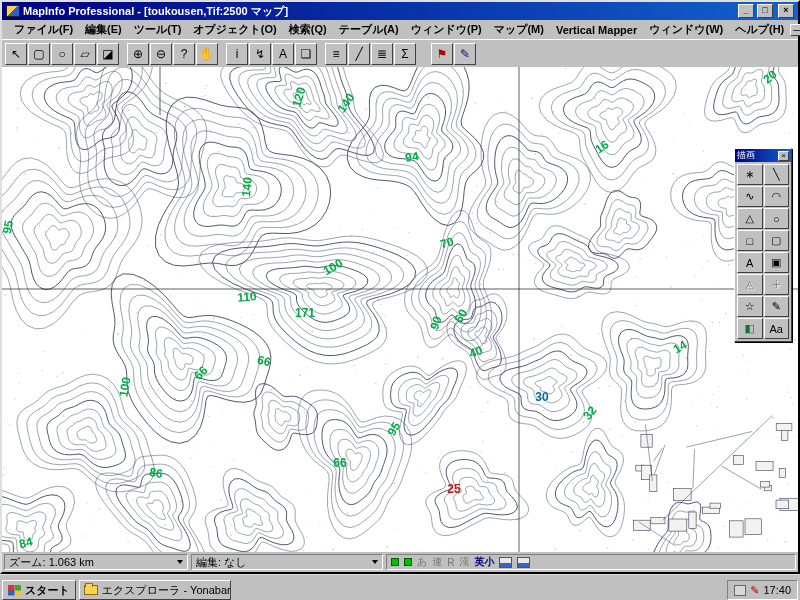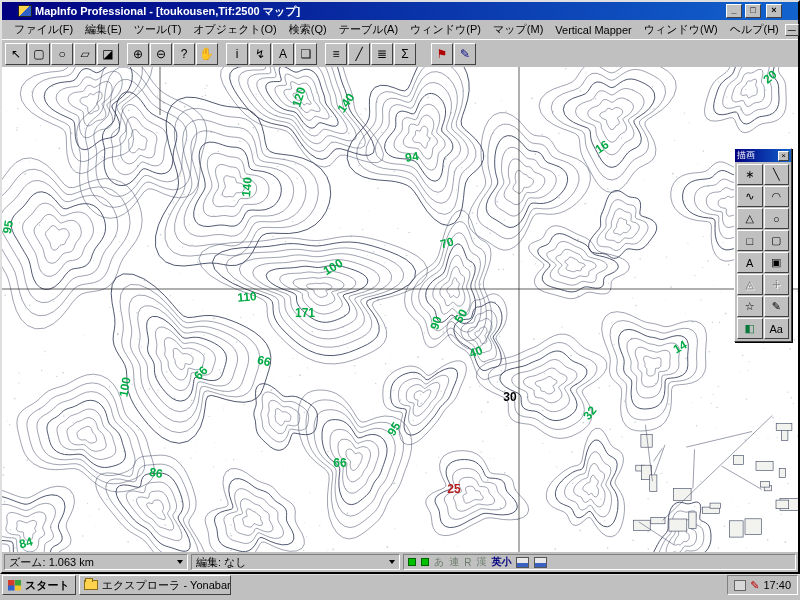--- a/index.html
+++ b/index.html
@@ -4,32 +4,32 @@
 <style>
   * { box-sizing: border-box; margin: 0; padding: 0; }
   html,body { width:800px; height:600px; overflow:hidden; }
   body { font-family:"Liberation Sans", sans-serif; background:#c0c0c0; position:relative; }
 
   .window { position:absolute; left:0; top:0; width:800px; height:574px;
             border:2px solid; border-color:#dfdfdf #000 #000 #dfdfdf; background:#c0c0c0; }
 
   
   .titlebar { height:18px; background:linear-gradient(90deg,#000080,#1263ce);
-              display:flex; align-items:center; gap:3px; padding:0 16px; }
+              display:flex; align-items:center; gap:3px; padding:0 4px; }
   .app-icon { width:14px; height:12px; border:1px solid #222;
               background:linear-gradient(135deg,#ffd24d 0 50%,#2e62c9 50% 100%); }
   .title-text { flex:1; color:#fff; font-weight:bold; font-size:11px; white-space:nowrap; overflow:hidden; }
   .tb-btn { width:16px; height:14px; background:#c0c0c0; border:1px solid;
             border-color:#fff #404040 #404040 #fff; font-size:9px; line-height:11px;
             text-align:center; font-weight:bold; cursor:default; }
   .tb-btn.close { margin-left:2px; }
 
   
   .menubar { height:19px; display:flex; align-items:center; font-size:11px; padding:0 2px 0 6px; }
-  .menu-item { padding:2px 6px; white-space:nowrap; cursor:default; }
+  .menu-item { padding:2px 6px; white-space:nowrap; cursor:default;font-weight:bold; }
   .mdi-controls { margin-left:auto; display:flex; gap:1px; }
   .mdi-btn { width:14px; height:12px; background:#c0c0c0; border:1px solid;
              border-color:#fff #404040 #404040 #fff; font-size:8px; line-height:10px;
              text-align:center; font-weight:bold; }
 
   
   .toolbar { height:28px; display:flex; align-items:center; gap:1px; padding:2px 3px;
              border-top:1px solid #fff; }
   .tbtn { width:22px; height:22px; background:#c0c0c0; border:1px solid;
           border-color:#fff #404040 #404040 #fff; display:flex; align-items:center;
@@ -57,33 +57,33 @@
            border-color:#fff #404040 #404040 #fff; display:flex; align-items:center;
            justify-content:center; font-size:11px; cursor:default; }
   .ptool.disabled { color:#808080; text-shadow:1px 1px 0 #fff; }
 
   
   .statusbar { position:absolute; left:0; bottom:0; width:796px; height:20px;
                display:flex; align-items:center; gap:3px; padding:1px 2px;
                font-size:11px; background:#c0c0c0; }
   .seg { height:16px; border:1px solid; border-color:#808080 #fff #fff #808080;
          display:flex; align-items:center; padding:0 4px; white-space:nowrap; overflow:hidden; }
-  .seg-zoom { width:184px; } .seg-edit { width:209px; } .seg-sel { width:196px; }
+  .seg-zoom { width:184px; } .seg-edit { width:192px; } .seg-sel { width:196px; }
   .darr { width:0; height:0; border-left:3px solid transparent; border-right:3px solid transparent;
           border-top:4px solid #000; margin-left:auto; }
   .seg-ime { flex:1; gap:5px; }
   .led { width:8px; height:8px; background:#00c000; border:1px solid #006000; }
   .ime-token { color:#6d7d6d; font-size:10px; }
   .ime-mode { color:#000080; font-weight:bold; font-size:10px; }
   .ime-icon { width:13px; height:11px; background:linear-gradient(#e8e8e8 60%,#3a62c0 60%);
               border:1px solid #555; }
 
   
   .taskbar { position:absolute; left:0; bottom:0; width:800px; height:26px; background:#c0c0c0;
-             border-top:1px solid #dfdfdf; display:flex; align-items:flex-start; gap:3px;
+             border-top:1px solid #dfdfdf; display:flex; align-items:flex-end; gap:3px;
              padding:0 2px; z-index:10; }
   .start { height:20px; display:flex; align-items:center; gap:4px; padding:0 5px;
            font-weight:bold; font-size:11px; background:#c0c0c0; border:1px solid;
            border-color:#fff #404040 #404040 #fff; cursor:default; }
   .flag { width:13px; height:11px; background-image:
             linear-gradient(#d33c2a,#d33c2a),linear-gradient(#3aa33a,#3aa33a),
             linear-gradient(#2e62c9,#2e62c9),linear-gradient(#f0c22e,#f0c22e);
           background-size:50% 50%; background-repeat:no-repeat;
           background-position:0 0,100% 0,0 100%,100% 100%; }
   .task { height:20px; width:152px; display:flex; align-items:center; gap:4px; padding:0 4px;
@@ -1027,21 +1027,21 @@
       <span class="elev" style="left: 331px; top: 200px; color: rgb(0, 170, 68); transform: translate(-50%, -50%) rotate(-30deg);">100</span>
       <span class="elev" style="left: 245px; top: 230px; color: rgb(0, 170, 68); transform: translate(-50%, -50%) rotate(-5deg);">110</span>
       <span class="elev" style="left: 303px; top: 246px; color: rgb(0, 170, 68); transform: translate(-50%, -50%) rotate(0deg);">171</span>
       <span class="elev" style="left: 459px; top: 249px; color: rgb(0, 170, 68); transform: translate(-50%, -50%) rotate(-60deg);">50</span>
       <span class="elev" style="left: 434px; top: 256px; color: rgb(0, 170, 68); transform: translate(-50%, -50%) rotate(-72deg);">90</span>
       <span class="elev" style="left: 474px; top: 285px; color: rgb(0, 170, 68); transform: translate(-50%, -50%) rotate(-20deg);">40</span>
       <span class="elev" style="left: 262px; top: 294px; color: rgb(0, 170, 68); transform: translate(-50%, -50%) rotate(15deg);">66</span>
       <span class="elev" style="left: 199px; top: 306px; color: rgb(0, 170, 68); transform: translate(-50%, -50%) rotate(-45deg);">66</span>
       <span class="elev" style="left: 123px; top: 320px; color: rgb(0, 170, 68); transform: translate(-50%, -50%) rotate(-80deg);">100</span>
       <span class="elev" style="left: 678px; top: 280px; color: rgb(0, 170, 68); transform: translate(-50%, -50%) rotate(-30deg);">14</span>
-      <span class="elev" style="left: 508px; top: 330px; color: #000000; transform: translate(-50%, -50%) rotate(0deg);">30</span>
+      <span class="elev" style="left: 540px; top: 330px; color: #0369a1; transform: translate(-50%, -50%) rotate(0deg);">30</span>
       <span class="elev" style="left: 588px; top: 346px; color: rgb(0, 170, 68); transform: translate(-50%, -50%) rotate(-50deg);">32</span>
       <span class="elev" style="left: 392px; top: 362px; color: rgb(0, 170, 68); transform: translate(-50%, -50%) rotate(-60deg);">95</span>
       <span class="elev" style="left: 338px; top: 396px; color: rgb(0, 170, 68); transform: translate(-50%, -50%) rotate(0deg);">66</span>
       <span class="elev" style="left: 154px; top: 406px; color: rgb(0, 170, 68); transform: translate(-50%, -50%) rotate(10deg);">86</span>
       <span class="elev" style="left: 452px; top: 422px; color: #b91c1c; transform: translate(-50%, -50%) rotate(0deg);">25</span>
       <span class="elev" style="left: 24px; top: 476px; color: rgb(0, 170, 68); transform: translate(-50%, -50%) rotate(-15deg);">84</span>
     </div>
 
   <div class="palette">
     <div class="palette-title">

